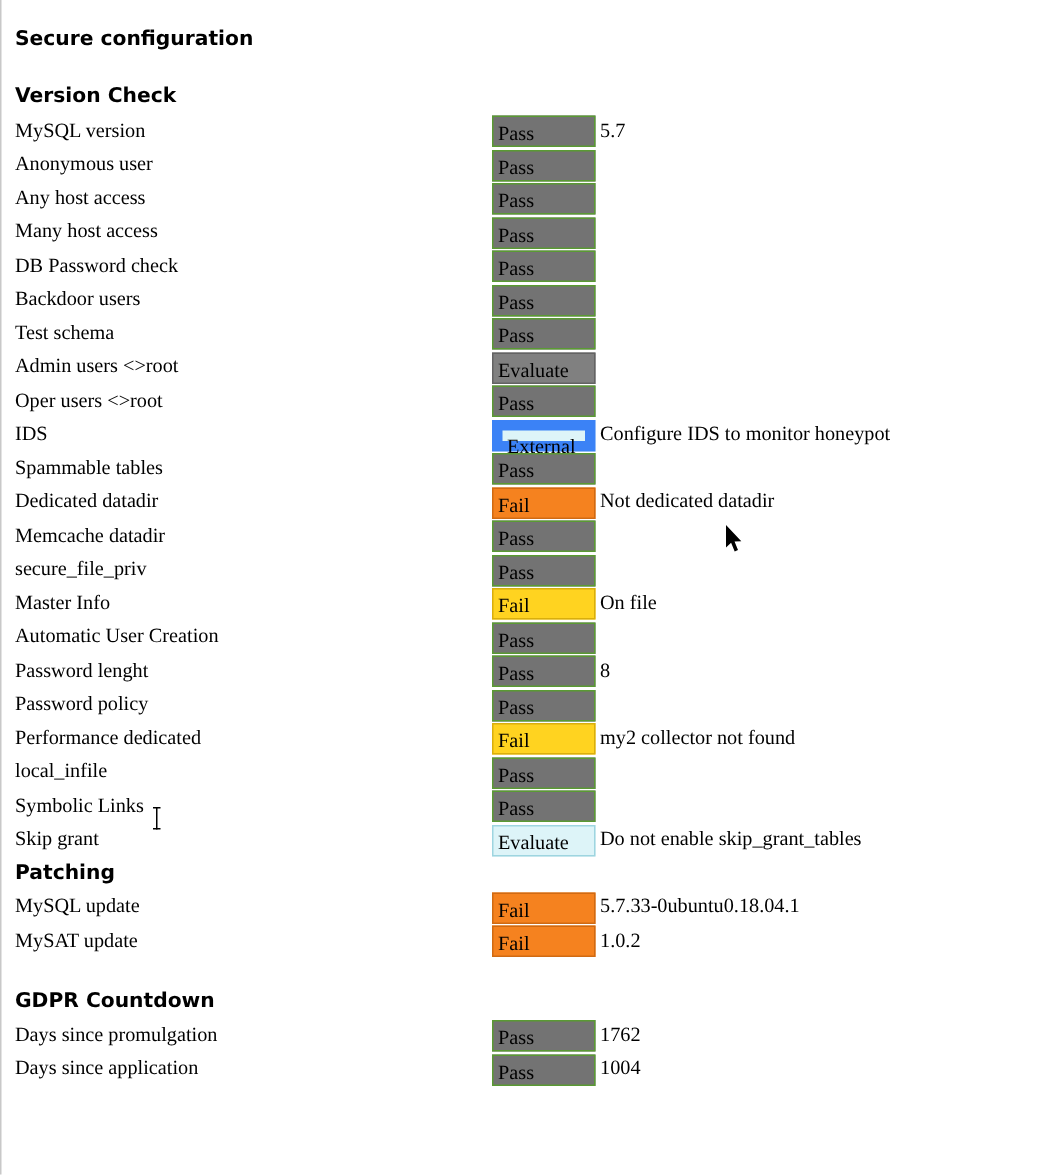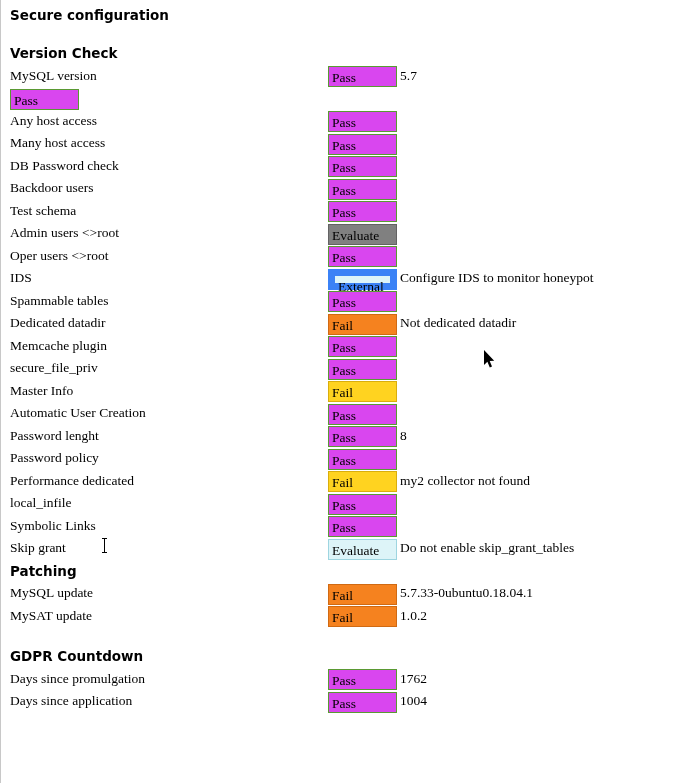--- a/index.html
+++ b/index.html
@@ -14,21 +14,21 @@
     font-size: 13.5px;
     color: #000000;
     position: relative;
     overflow: hidden;
   }
   .page {
     position: relative;
     width: 694px;
     height: 783px;
     box-sizing: border-box;
-    padding: 2px 0 0 10px;
+    padding: 13px 0 0 10px;
   }
   .left-rule {
     position: absolute;
     left: 0;
     top: 0;
     width: 1px;
     height: 783px;
     background: #c8c8c8;
   }
   .title {
@@ -63,21 +63,21 @@
     width: 69px;
     flex: 0 0 69px;
     height: 21px;
     line-height: 21px;
     box-sizing: border-box;
     padding-left: 3px;
     font-size: 13.5px;
     white-space: nowrap;
   }
   .status.pass {
-    background: #d946ef;
+    background: #737373;
     border: 1px solid #5a9a33;
     margin-top: 25px;
   }
   .status.fail {
     background: #f5821f;
     border: 1px solid #d06a13;
   }
   .status.fail-yellow {
     background: #ffd320;
     border: 1px solid #d9ae0c;
@@ -140,20 +140,21 @@
   <div class="spacer"></div>
 
   <div id="sections-root">
       <div class="section-head">Version Check</div>
       <div class="row">
         <div class="label">MySQL version</div>
         <div class="status pass">Pass</div>
         <div class="note">5.7</div>
       </div>
       <div class="row">
+        <div class="label">Anonymous user</div>
         <div class="status pass">Pass</div>
         <div class="note"></div>
       </div>
       <div class="row">
         <div class="label">Any host access</div>
         <div class="status pass">Pass</div>
         <div class="note"></div>
       </div>
       <div class="row">
         <div class="label">Many host access</div>
@@ -194,32 +195,33 @@
         <div class="label">Spammable tables</div>
         <div class="status pass">Pass</div>
         <div class="note"></div>
       </div>
       <div class="row">
         <div class="label">Dedicated datadir</div>
         <div class="status fail">Fail</div>
         <div class="note">Not dedicated datadir</div>
       </div>
       <div class="row">
-        <div class="label">Memcache plugin</div>
+        <div class="label">Memcache datadir</div>
         <div class="status pass">Pass</div>
         <div class="note"></div>
       </div>
       <div class="row">
         <div class="label">secure_file_priv</div>
         <div class="status pass">Pass</div>
         <div class="note"></div>
       </div>
       <div class="row">
         <div class="label">Master Info</div>
         <div class="status fail-yellow">Fail</div>
+        <div class="note">On file</div>
       </div>
       <div class="row">
         <div class="label">Automatic User Creation</div>
         <div class="status pass">Pass</div>
         <div class="note"></div>
       </div>
       <div class="row">
         <div class="label">Password lenght</div>
         <div class="status pass">Pass</div>
         <div class="note">8</div>

